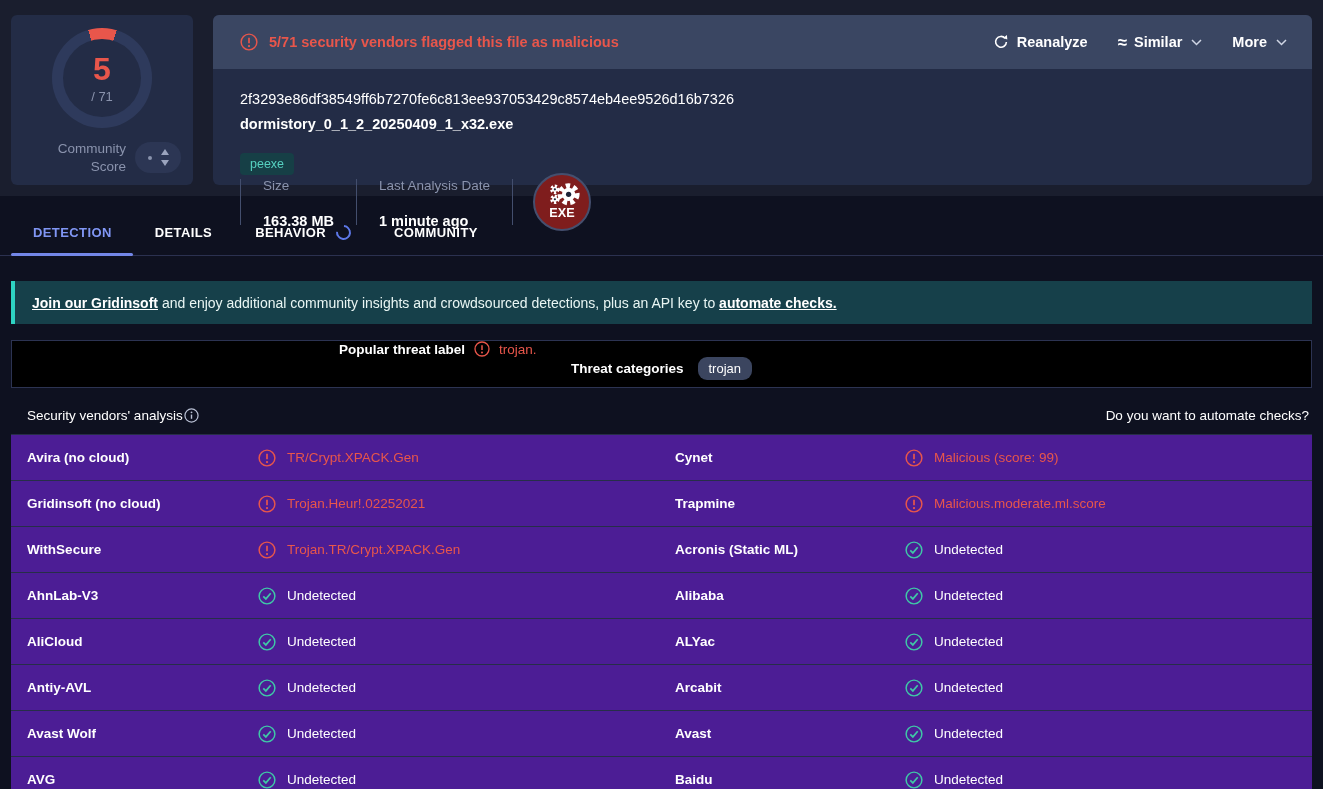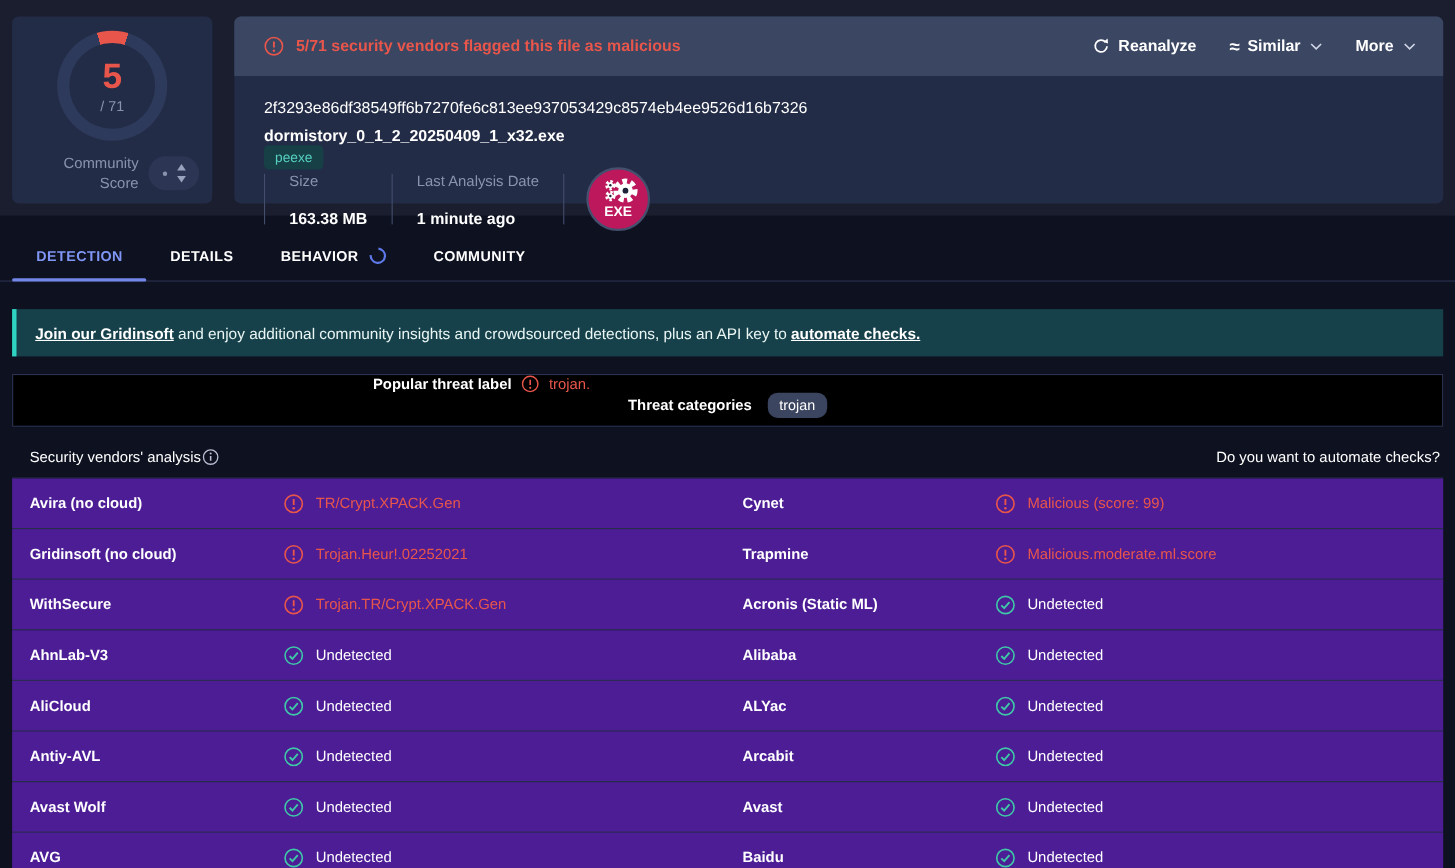--- a/index.html
+++ b/index.html
@@ -75,33 +75,33 @@
   }
   .strip-alert { display: flex; align-items: center; gap: 11px; color: #e8564b; font-weight: 700; font-size: 14.5px; }
   .strip-actions { display: flex; align-items: center; gap: 30px; }
   .action-btn { display: flex; align-items: center; gap: 8px; font-size: 14.5px; font-weight: 600; color: #fff; cursor: pointer; }
   .chev { margin-left: 1px; }
   .approx-glyph { font-size: 17px; line-height: 1; letter-spacing: -1px; }
 
   .file-body { display: flex; justify-content: space-between; padding: 22px 24px 0 27px; flex-direction: column; }
   .hash-line { font-size: 14.5px; color: #fff; }
   .file-name { font-size: 14.5px; font-weight: 700; margin-top: 9px; }
-  .tag-row { margin-top: 0; }
+  .tag-row { margin-top: 21px; }
   .tag-pill {
     display: inline-block; background: #163f46; color: #56d0c0;
     font-size: 12.5px; padding: 4px 10px; border-radius: 4px; cursor: pointer;
   }
   .file-meta { display: flex; align-items: center; margin-top: -2px; }
   .meta-sep { width: 1px; height: 46px; background: #434e6d; }
   .meta-block { padding: 2px 22px 0 22px; }
   .meta-label { color: #8a93ad; font-size: 13.5px; margin-bottom: 20px; }
   .meta-value { color: #fff; font-size: 14.5px; font-weight: 700; }
   .exe-badge {
     width: 58px; height: 58px; margin-left: 20px;
-    border-radius: 50%; background: #be185d; border: 2px solid #454f6e;
+    border-radius: 50%; background: #7f1d1d; border: 2px solid #454f6e;
     display: flex; align-items: center; justify-content: center;
     flex: 0 0 auto;
   }
 
   
   .tabs-bar {
     margin-top: 14px;
     border-bottom: 1px solid #2b3150;
     padding-left: 33px;
     display: flex; gap: 43px; align-items: center;

